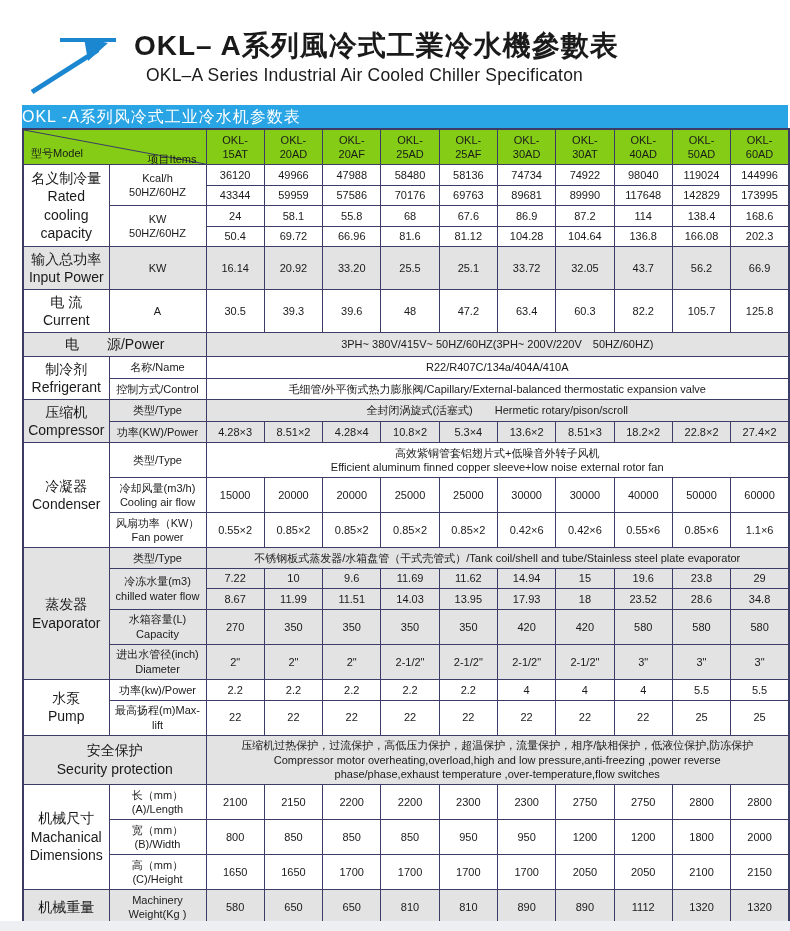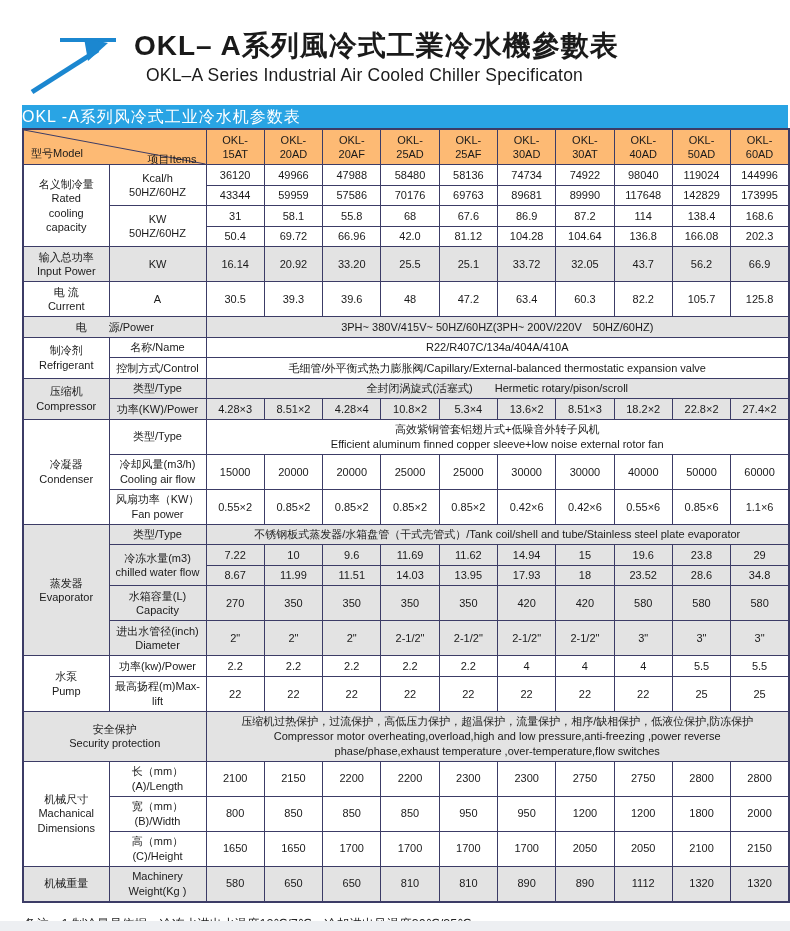--- a/index.html
+++ b/index.html
@@ -24,23 +24,23 @@
   
   table.spec {
     width: 766px; margin-left: 22px; border-collapse: collapse; table-layout: fixed;
     border: 2px solid #3C3C66; font-size: 10.5px;
   }
   .spec th, .spec td {
     border: 1px solid #3C3C66; background: #ffffff; text-align: center;
     vertical-align: middle; font-weight: normal; line-height: 1.32; padding: 2.5px 1px;
     overflow: hidden;
   }
-  .spec thead th { background: #fdba74; font-size: 11px; height: 31px; }
+  .spec thead th { background: #84cc16; font-size: 11px; height: 31px; }
   .spec tr.shade th, .spec tr.shade td { background: #E3E3E3; }
-  .spec th.lbl { font-size: 11px; }
+  .spec th.lbl { font-size: 14px; }
   .spec th.item { font-size: 11px; }
   .spec td.merged { font-size: 11px; }
   .spec td.val { font-size: 11px; }
   th.corner { position: relative; padding: 16px; }
   th.corner svg.diag { position:absolute; inset:0; width:100%; height:100%; }
   .corner-model { position:absolute; left:7px; bottom:4px; font-size:11px; }
   .corner-items { position:absolute; right:9px; top:22px; font-size:11px; }
   
   .notes { margin: 13px 0 0 24px; font-size: 12.5px; line-height: 1.42; color: #222; }
   
@@ -113,36 +113,36 @@
         <td class="val">70176</td>
         <td class="val">69763</td>
         <td class="val">89681</td>
         <td class="val">89990</td>
         <td class="val">117648</td>
         <td class="val">142829</td>
         <td class="val">173995</td>
       </tr>
       <tr>
         <th class="item" rowspan="2">KW<br>50HZ/60HZ</th>
-        <td class="val">31</td>
+        <td class="val">24</td>
         <td class="val">58.1</td>
         <td class="val">55.8</td>
         <td class="val">68</td>
         <td class="val">67.6</td>
         <td class="val">86.9</td>
         <td class="val">87.2</td>
         <td class="val">114</td>
         <td class="val">138.4</td>
         <td class="val">168.6</td>
       </tr>
       <tr>
         <td class="val">50.4</td>
         <td class="val">69.72</td>
         <td class="val">66.96</td>
-        <td class="val">42.0</td>
+        <td class="val">81.6</td>
         <td class="val">81.12</td>
         <td class="val">104.28</td>
         <td class="val">104.64</td>
         <td class="val">136.8</td>
         <td class="val">166.08</td>
         <td class="val">202.3</td>
       </tr>
       <tr class="shade">
         <th class="lbl">输入总功率<br>Input Power</th>
         <th class="item">KW</th>

